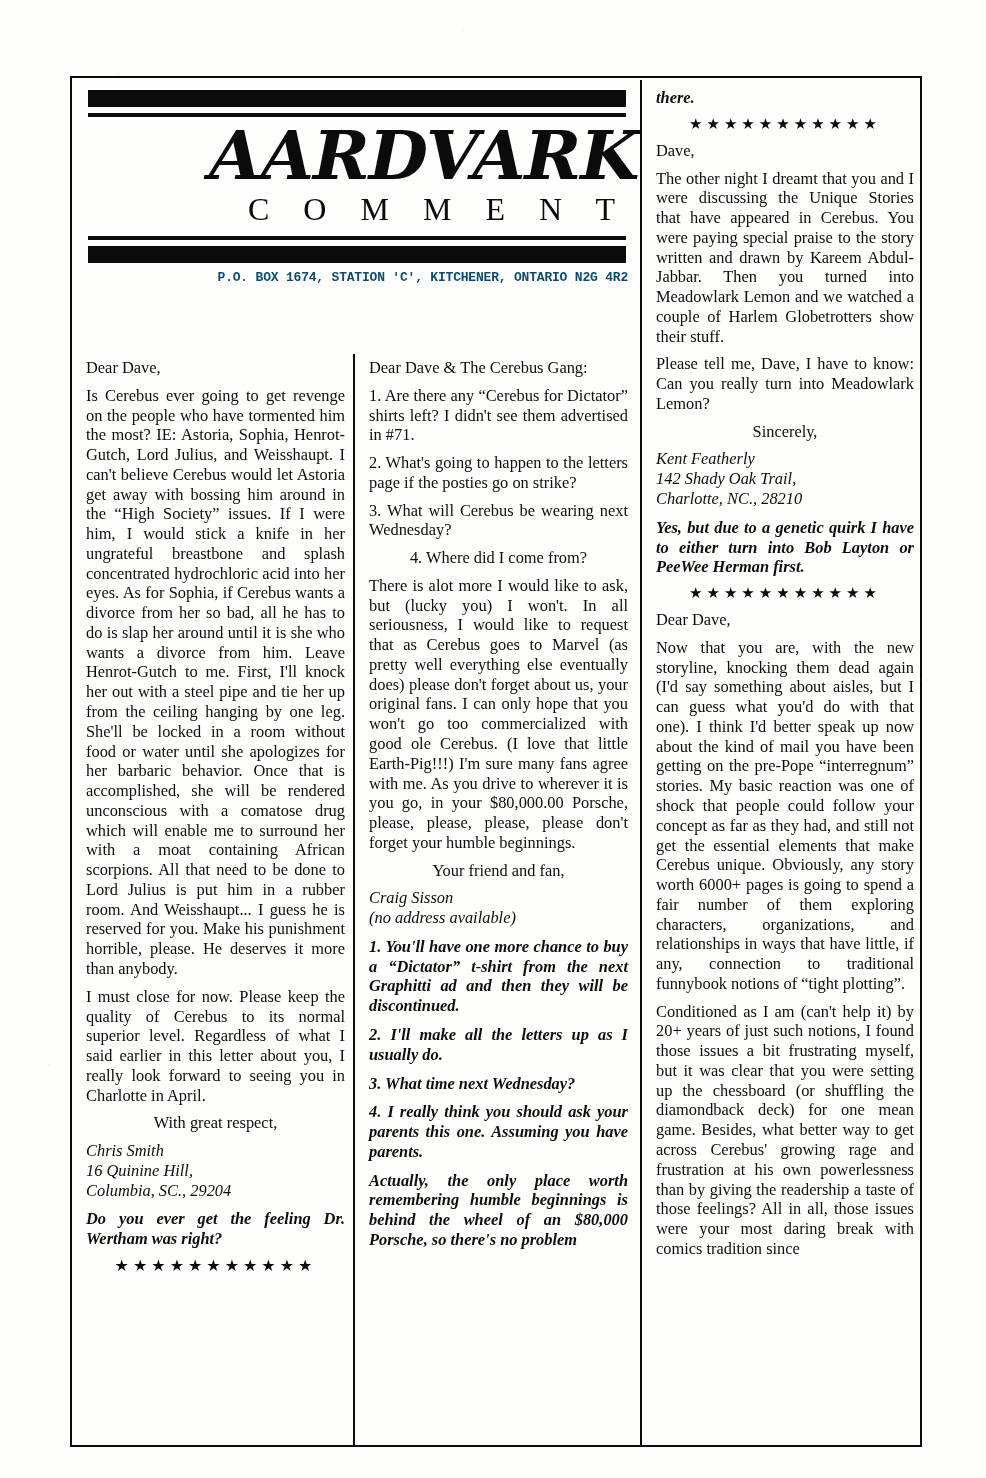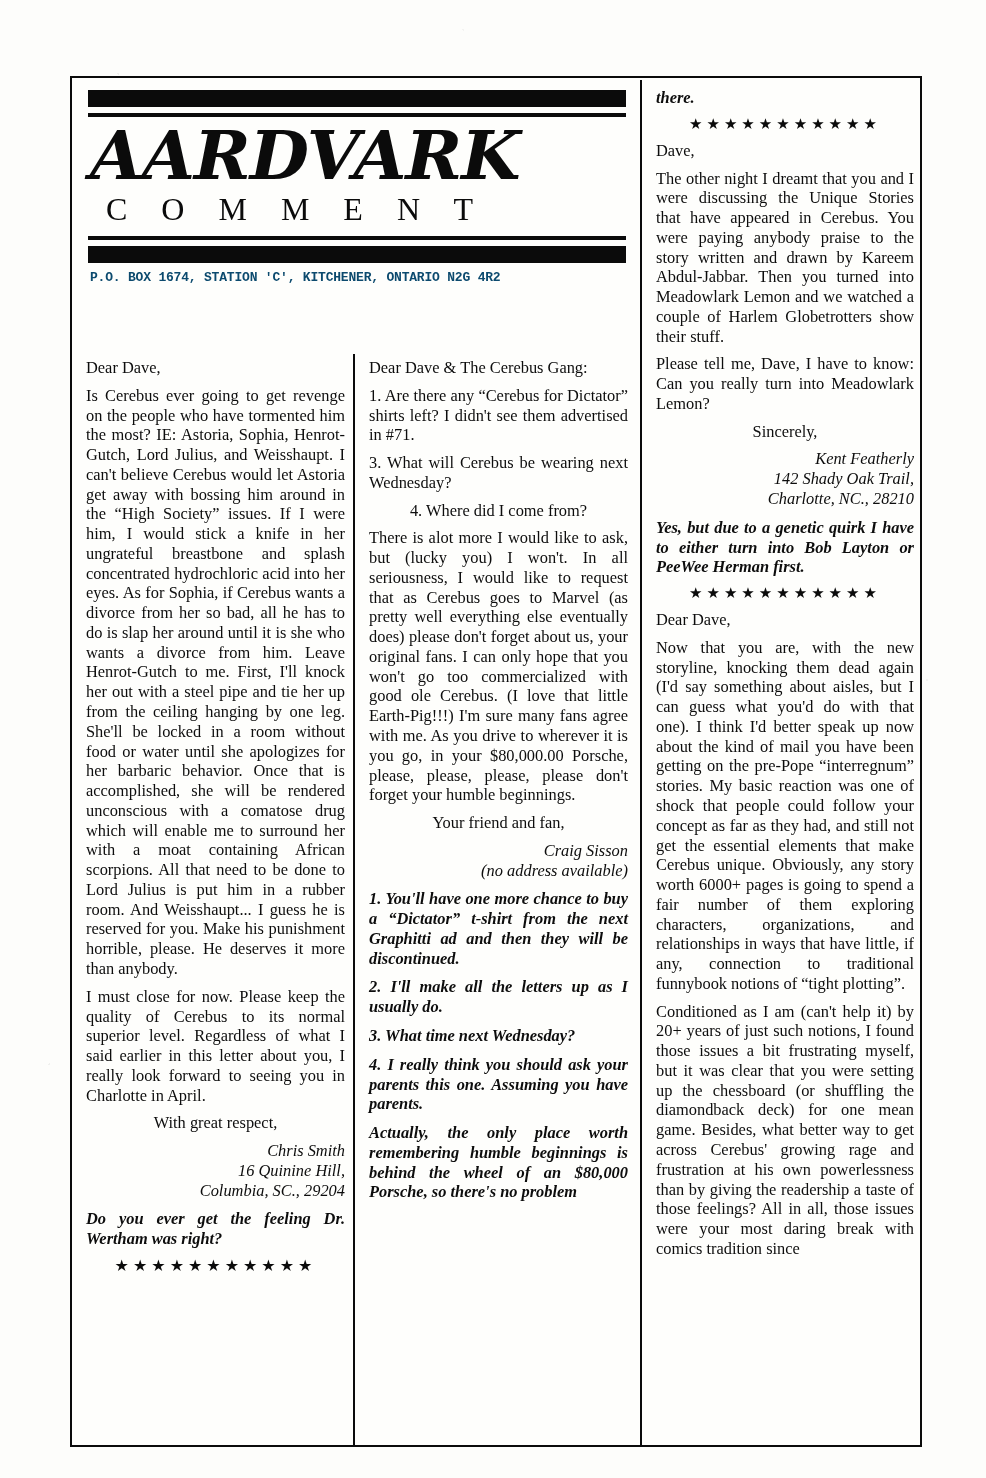--- a/index.html
+++ b/index.html
@@ -30,20 +30,21 @@
     border:2px solid #0b0b0b;
     box-sizing:border-box;
     background:#fefefc;
   }
   
   .masthead{
     position:absolute;left:0;top:0;
     width:570px;height:272px;
     box-sizing:border-box;
     padding:12px 14px 0 14px;
+    text-align:right;
   }
   .rule-thick{height:17px;background:#0b0b0b;margin:0 2px;}
   .rule-thin{height:4px;background:#0b0b0b;margin:6px 2px 0 2px;}
   .masthead-title{
     font-family:"DejaVu Serif", serif;
     font-weight:700;
     font-style:italic;
     font-size:67px;
     line-height:.98;
     letter-spacing:-1px;
@@ -87,21 +88,21 @@
   .col-3{left:570px;top:2px;   width:284px; height:1367px; padding:8px 12px 0 14px;}
   .divider-v1{
     position:absolute;left:281px;top:276px;width:2px;height:1093px;background:#0b0b0b;
   }
   .divider-v2{
     position:absolute;left:568px;top:2px;width:2px;height:1367px;background:#0b0b0b;
   }
   p{margin:0 0 8px 0;}
   p:last-child{margin-bottom:0;}
   .sig{font-style:italic;text-align:left;margin-bottom:9px;}
-  .sig div{white-space:nowrap;text-align:right;}
+  .sig div{white-space:nowrap;}
   .reply{
     font-weight:700;font-style:italic;
     text-align:justify;
     margin:0 0 9px 0;
   }
   .salutation{text-align:left;margin-bottom:8px;}
   .noindent{text-align:center;}
   .stars{
     text-align:center;
     font-size:16px;
@@ -149,41 +150,42 @@
       <div>16 Quinine Hill,</div>
       <div>Columbia, SC., 29204</div>
     </div>
     <p class="reply">Do you ever get the feeling Dr. Wertham was right?</p>
     <div class="stars">★★★★★★★★★★★</div>
   </div>
 
   <div class="col col-2">
     <p class="salutation">Dear Dave &amp; The Cerebus Gang:</p>
     <p>1. Are there any “Cerebus for Dictator” shirts left? I didn't see them advertised in #71.</p>
+    <p>2. What's going to happen to the letters page if the posties go on strike?</p>
     <p>3. What will Cerebus be wearing next Wednesday?</p>
     <p class="noindent">4. Where did I come from?</p>
     <p>There is alot more I would like to ask, but (lucky you) I won't. In all seriousness, I would like to request that as Cerebus goes to Marvel (as pretty well everything else eventually does) please don't forget about us, your original fans. I can only hope that you won't go too commercialized with good ole Cerebus. (I love that little Earth-Pig!!!) I'm sure many fans agree with me. As you drive to wherever it is you go, in your $80,000.00 Porsche, please, please, please, please don't forget your humble beginnings.</p>
     <p class="noindent">Your friend and fan,</p>
     <div class="sig">
       <div>Craig Sisson</div>
       <div>(no address available)</div>
     </div>
     <p class="reply">1. You'll have one more chance to buy a “Dictator” t-shirt from the next Graphitti ad and then they will be discontinued.</p>
     <p class="reply">2. I'll make all the letters up as I usually do.</p>
     <p class="reply">3. What time next Wednesday?</p>
     <p class="reply">4. I really think you should ask your parents this one. Assuming you have parents.</p>
     <p class="reply">Actually, the only place worth remembering humble beginnings is behind the wheel of an $80,000 Porsche, so there's no problem</p>
   </div>
 
   <div class="col col-3">
     <p class="reply">there.</p>
     <div class="stars-right">★★★★★★★★★★★</div>
 
     <p class="salutation">Dave,</p>
-    <p>The other night I dreamt that you and I were discussing the Unique Stories that have appeared in Cerebus. You were paying anybody praise to the story written and drawn by Kareem Abdul-Jabbar. Then you turned into Meadowlark Lemon and we watched a couple of Harlem Globetrotters show their stuff.</p>
+    <p>The other night I dreamt that you and I were discussing the Unique Stories that have appeared in Cerebus. You were paying special praise to the story written and drawn by Kareem Abdul-Jabbar. Then you turned into Meadowlark Lemon and we watched a couple of Harlem Globetrotters show their stuff.</p>
     <p>Please tell me, Dave, I have to know: Can you really turn into Meadowlark Lemon?</p>
     <p class="noindent">Sincerely,</p>
     <div class="sig">
       <div>Kent Featherly</div>
       <div>142 Shady Oak Trail,</div>
       <div>Charlotte, NC., 28210</div>
     </div>
     <p class="reply">Yes, but due to a genetic quirk I have to either turn into Bob Layton or PeeWee Herman first.</p>
     <div class="stars-right">★★★★★★★★★★★</div>
 

